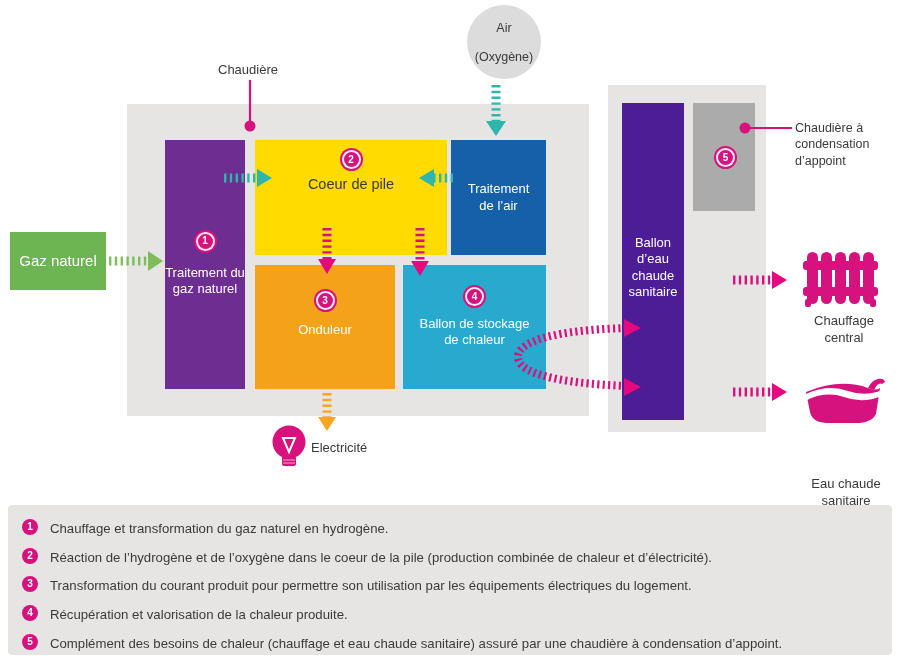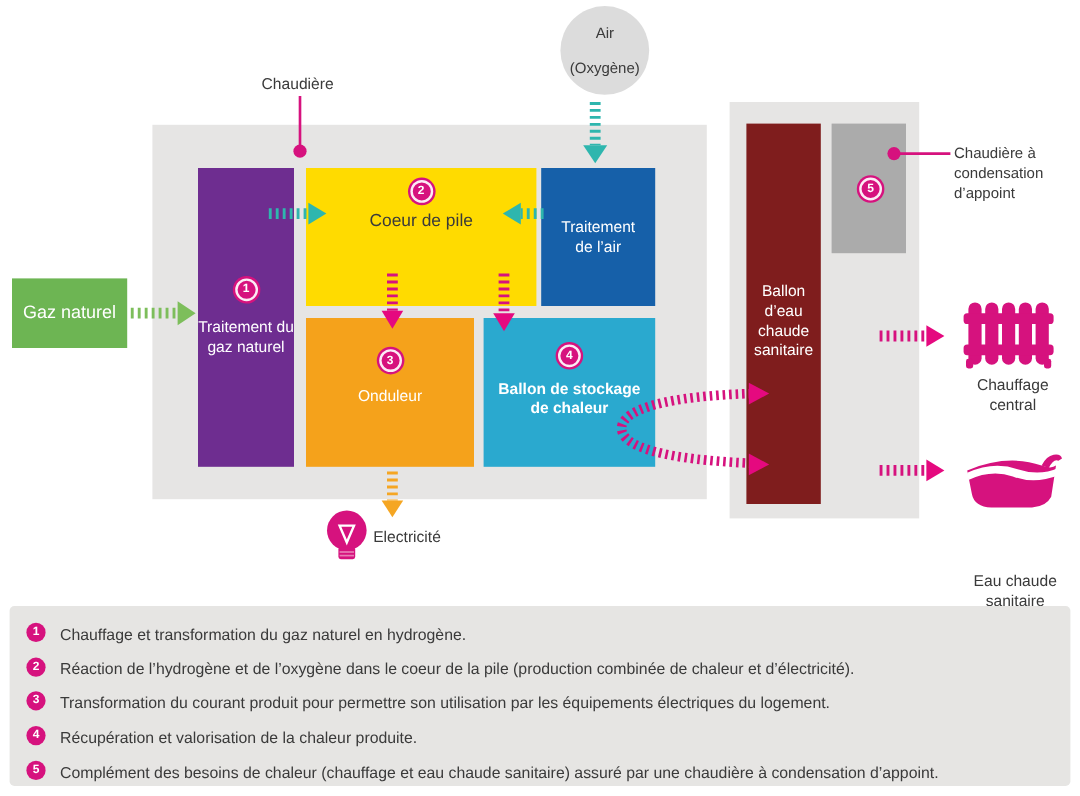--- a/index.html
+++ b/index.html
@@ -85,24 +85,24 @@
     <span class="badge ringed" style="background:#d6127e;color:#d6127e;margin-bottom:12px;">
         <span style="color:#fff">3</span>
       </span>
     <span class="lbl">Onduleur</span>
   </div>
 
   <div class="abs box cyan-box" style="background:#2aa9cf">
     <span class="badge ringed" style="background:#d6127e;color:#d6127e;margin-bottom:10px;">
         <span style="color:#fff">4</span>
       </span>
-    <span class="lbl" style="padding:0 8px;font-weight:bold;">Ballon de stockage de chaleur</span>
-  </div>
-
-  <div class="abs box gray-tall" style="background:#7f1d1d">
+    <span class="lbl" style="padding:0 8px;">Ballon de stockage de chaleur</span>
+  </div>
+
+  <div class="abs box gray-tall" style="background:#4c1d95">
     <span class="lbl" style="padding:0 4px;">Ballon d’eau chaude sanitaire</span>
   </div>
 
   <div class="abs panel gray-small" style="background:#ababab"></div>
   <span class="badge ringed badge-abs" style="background:#d6127e;color:#d6127e;left:716px;top:148px;">
       <span style="color:#fff">5</span>
     </span>
 
   <div class="abs box green-box" style="background:#6db553">
     <span class="lbl">Gaz naturel</span>

